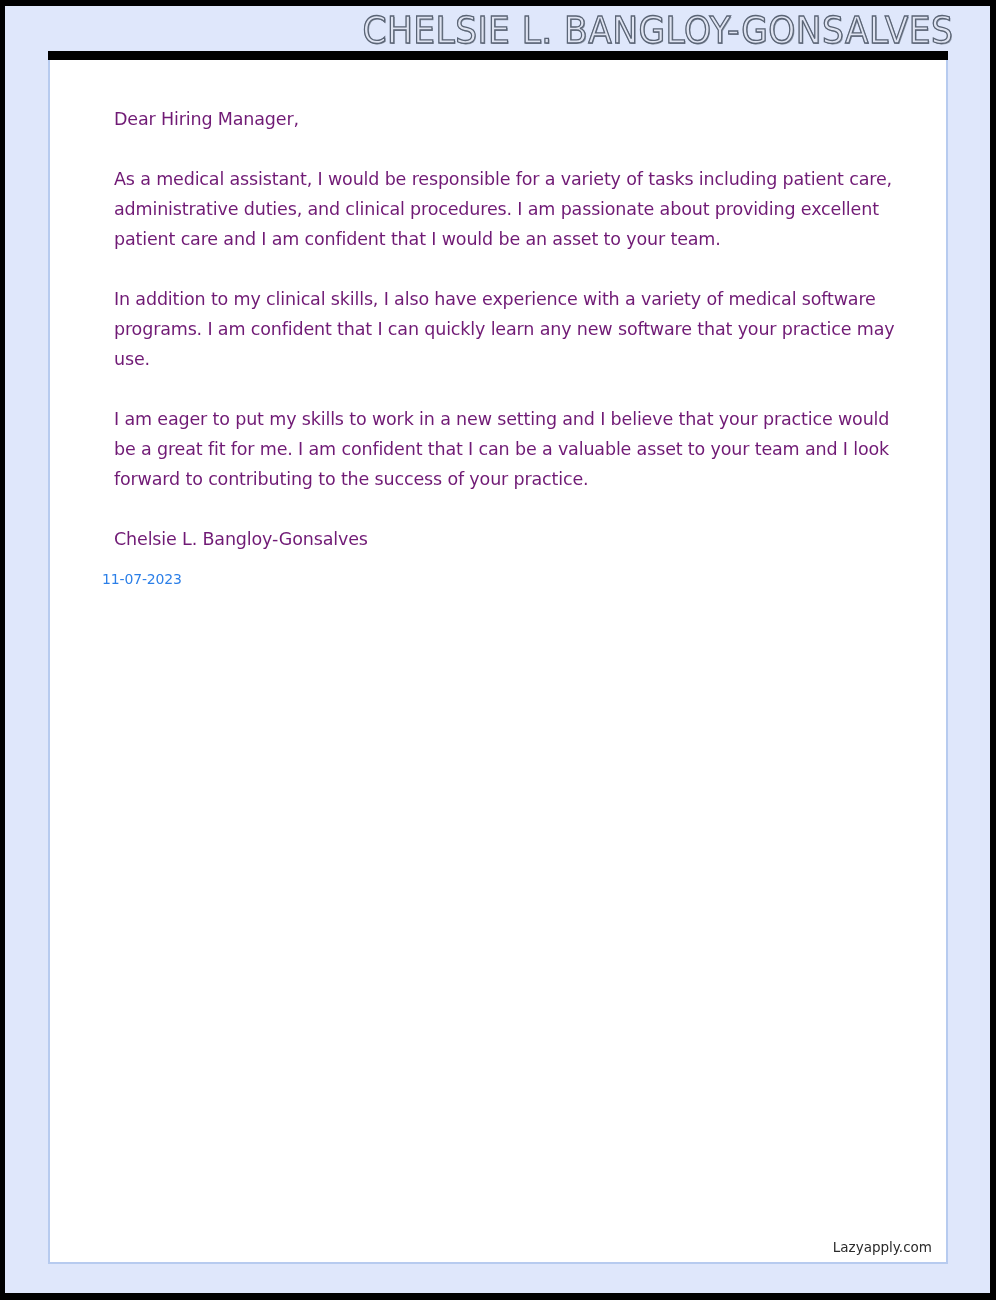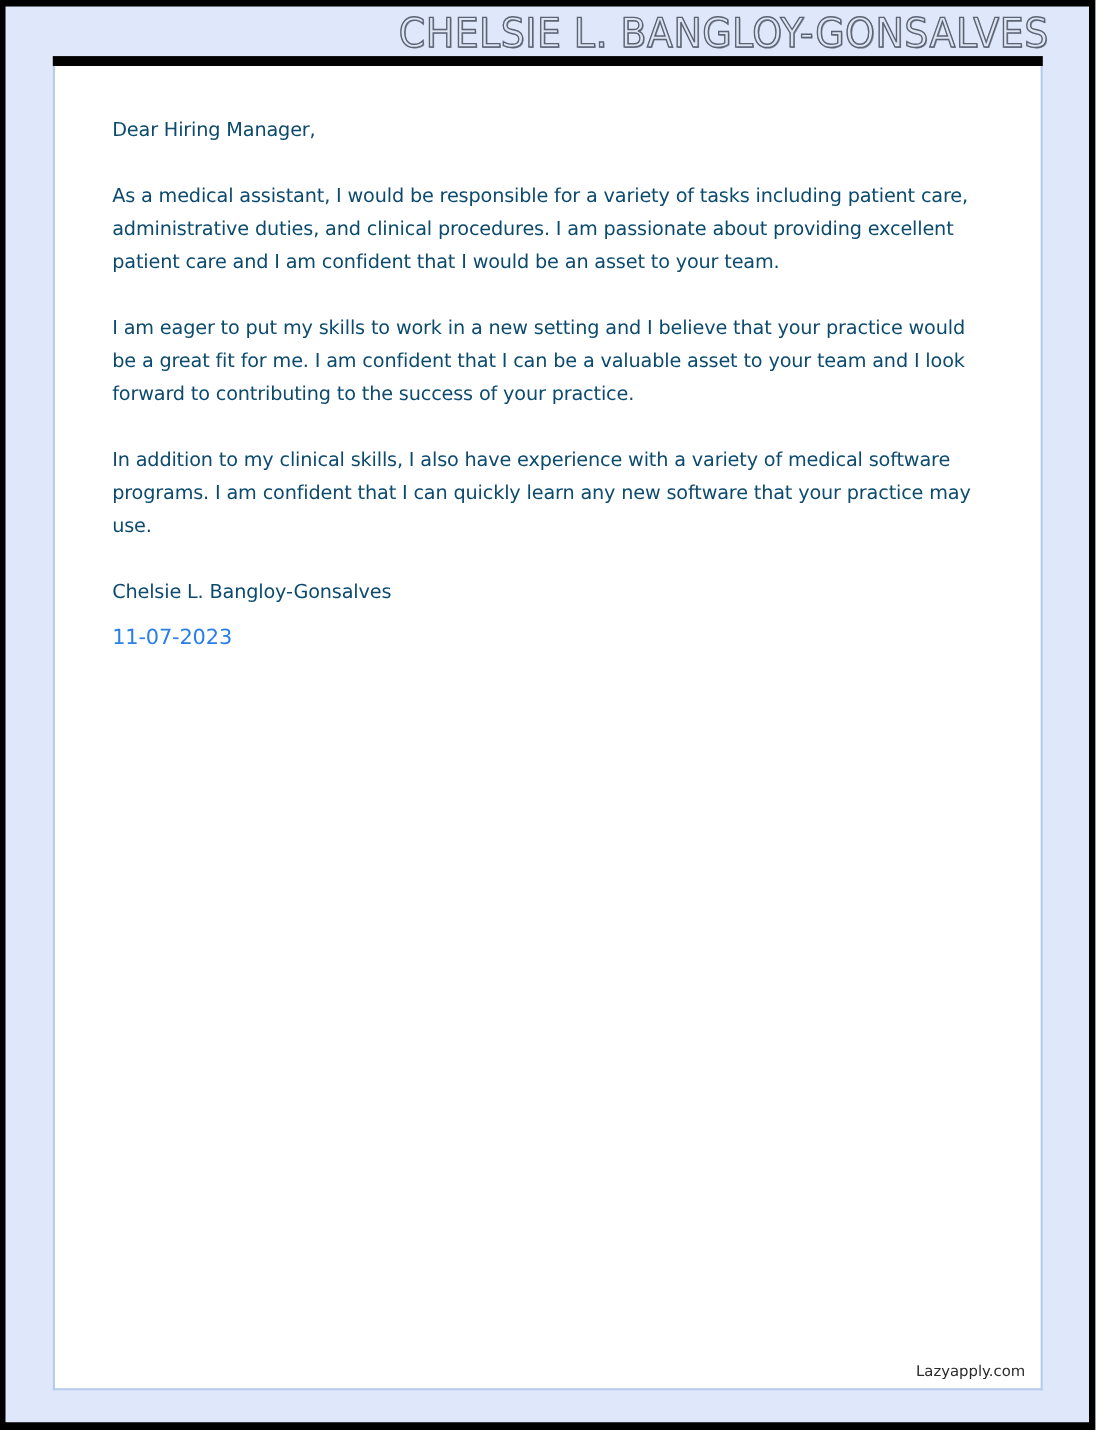--- a/index.html
+++ b/index.html
@@ -89,32 +89,32 @@
     top: 44px;
     right: 40px;
   }
 
   
   .letter-line,
   .letter-para {
     font-family: "DejaVu Sans", sans-serif;
     font-size: 17.5px;
     line-height: 30px;
-    color: #0c4a6e;
+    color: #701a75;
     font-weight: 400;
-    margin: 0 0 30px 0;
+    margin: 0 0 30px 12px;
     letter-spacing: -0.15px;
     max-width: 800px;
   }
   .sig-name {
     margin-bottom: 10px;
   }
   .letter-date {
     font-family: "DejaVu Sans", sans-serif;
-    font-size: 19px;
+    font-size: 14px;
     line-height: 30px;
     font-weight: 400;
     letter-spacing: -0.15px;
     margin: 0;
   }
 
   
   .footer {
     position: absolute;
     right: 14px;
@@ -138,23 +138,23 @@
   <div class="title-rule" style="background: rgb(0, 0, 0);"></div>
 
   <div class="card" style="background: rgb(255, 255, 255);">
     <div class="card-inner">
 
       <p class="letter-line">Dear Hiring Manager,</p>
 
 
       <p class="letter-para">As a medical assistant, I would be responsible for a variety of tasks including patient care, administrative duties, and clinical procedures. I am passionate about providing excellent patient care and I am confident that I would be an asset to your team.</p>
 
+      <p class="letter-para">In addition to my clinical skills, I also have experience with a variety of medical software programs. I am confident that I can quickly learn any new software that your practice may use.</p>
+
       <p class="letter-para">I am eager to put my skills to work in a new setting and I believe that your practice would be a great fit for me. I am confident that I can be a valuable asset to your team and I look forward to contributing to the success of your practice.</p>
-
-      <p class="letter-para">In addition to my clinical skills, I also have experience with a variety of medical software programs. I am confident that I can quickly learn any new software that your practice may use.</p>
 
 
       <p class="letter-line sig-name">Chelsie L. Bangloy-Gonsalves</p>
 
       <p class="letter-date" style="color: rgb(43, 127, 232);">11-07-2023</p>
 
     </div>
 
     <div class="footer">Lazyapply.com</div>
   </div>

